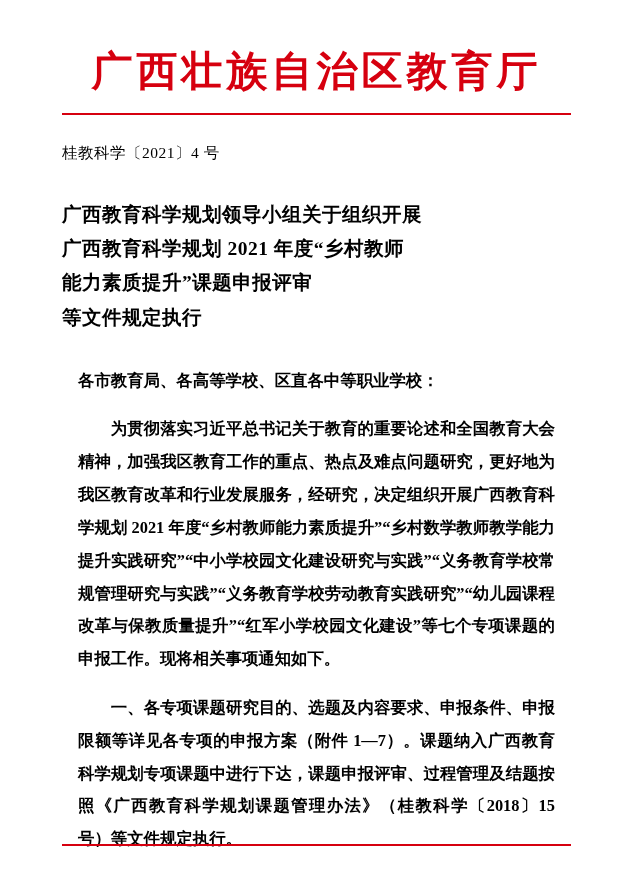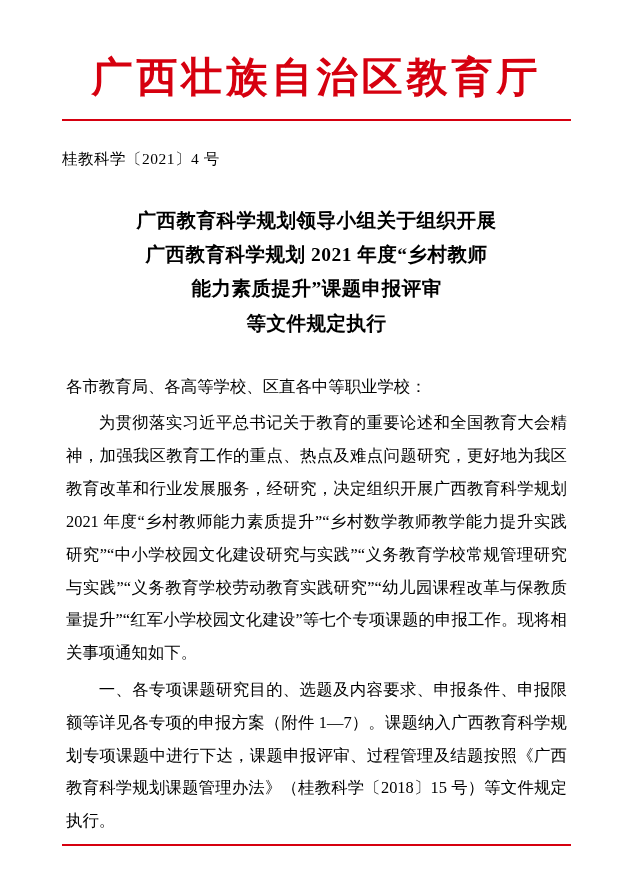--- a/index.html
+++ b/index.html
@@ -13,21 +13,21 @@
     font-family: "Liberation Serif", "DejaVu Serif", serif;
     color: #000000;
     position: relative;
     overflow: hidden;
   }
   .page {
     width: 633px;
     height: 886px;
     position: relative;
     box-sizing: border-box;
-    padding: 6px 62px;
+    padding: 0 62px;
   }
   
   .letterhead {
     text-align: center;
     padding-top: 48px;
   }
   .letterhead-title {
     color: #d6000f;
     font-family: "Liberation Serif", "DejaVu Serif", serif;
     font-weight: bold;
@@ -43,41 +43,41 @@
     width: 100%;
   }
   
   .doc-number {
     font-size: 15.5px;
     margin-top: 28px;
     letter-spacing: 0.5px;
   }
   
   .doc-title {
-    text-align: center;
     margin-top: 34px;
     font-weight: bold;
     font-size: 19.5px;
     line-height: 1.75;
     letter-spacing: 0.5px;
   }
   .doc-title .line {
     display: block;
     white-space: nowrap;
   }
   
   .body-text {
     margin-top: 30px;
     font-size: 16.4px;
     line-height: 2.0;
     text-align: justify;
     text-justify: inter-ideograph;
   }
   .body-text p {
-    margin: 4px;
+    margin: 16px;
+    font-weight: bold;
   }
   .body-text p.indent {
     text-indent: 2em;
   }
   
   .footer-rule {
     position: absolute;
     left: 62px;
     right: 62px;
     bottom: 40px;

